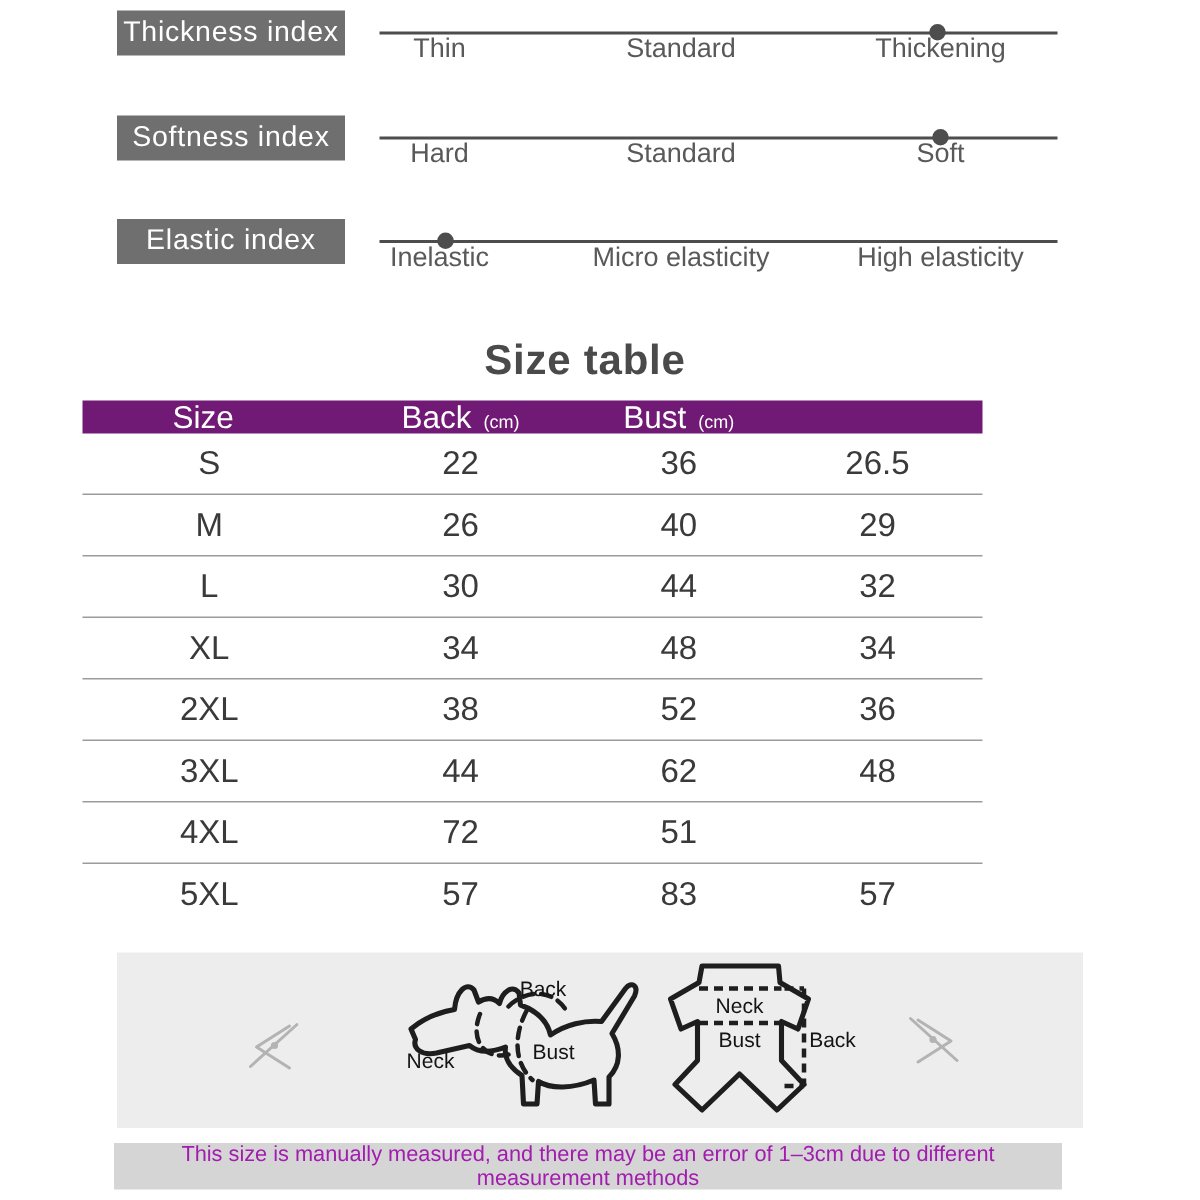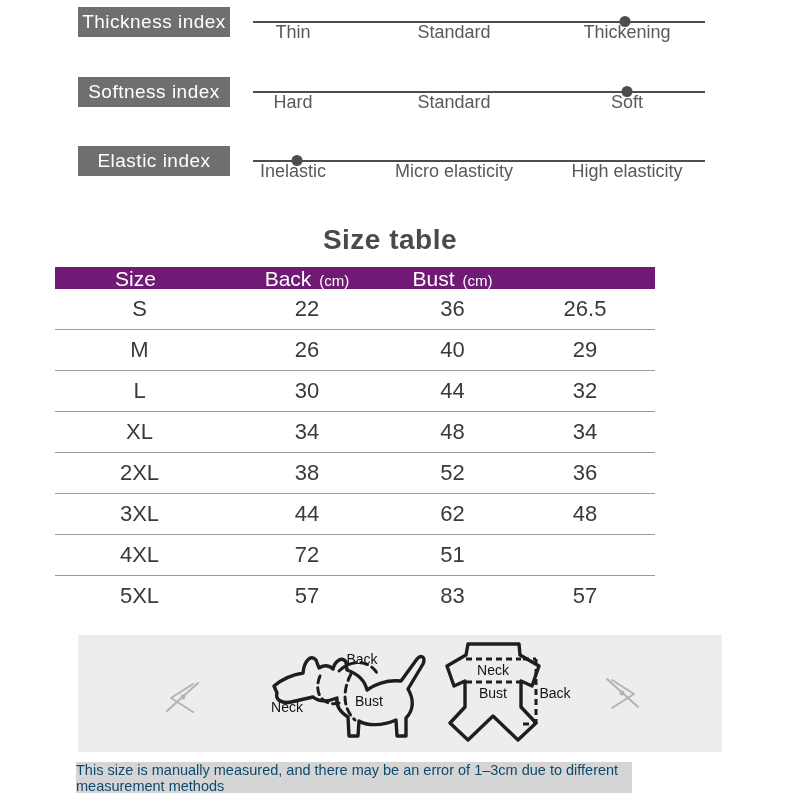--- a/index.html
+++ b/index.html
@@ -19,38 +19,38 @@
        white-space:nowrap;}
   .lvl.l1{left:293px}.lvl.l2{left:454px}.lvl.l3{left:627px}
 
   
   #title{position:absolute;top:224px;left:0;width:780px;text-align:center;
          font-size:28px;font-weight:bold;color:#4a4a4a;letter-spacing:.5px;}
   #size-table{position:absolute;left:55px;top:267px;width:600px;}
   .thead{display:grid;grid-template-columns:169px 166px 125px 140px;background:#701a75;
          height:22px;align-items:center;color:#ffffff;}
   .th{text-align:center;font-size:21px;white-space:nowrap;}
-  .th .unit{font-size:15px;margin-left:8px;}
+  .th .unit{font-size:12px;margin-left:8px;}
   .trow{display:grid;grid-template-columns:169px 166px 125px 140px;height:40px;
         align-items:center;border-bottom:1px solid #9b9b9b;font-size:22px;color:#3a3a3a;}
   .trow:last-child{border-bottom:none;}
   .td{text-align:center;}
 
   
   #panel{position:absolute;left:78px;top:635px;width:644px;height:117px;background:#ededed;}
   .psvg{position:absolute;}
   #dog-svg{left:185px;top:14px;}
   #garment-svg{left:348px;top:5px;}
   #prev-arrow{left:87px;top:45px;}
   #next-arrow{left:528px;top:41px;}
   .diagram-label{font-size:14px;fill:#141414;font-family:"Liberation Sans",sans-serif;}
 
   
-  #note{position:absolute;left:76px;top:762px;width:556px;height:31px;background:#d5d5d5;
-        display:flex;align-items:center;justify-content:center;font-size:14.5px;color:#0c4a6e;}
+  #note{position:absolute;left:76px;top:762px;width:632px;height:31px;background:#d5d5d5;
+        display:flex;align-items:center;justify-content:center;font-size:14.5px;color:#a21caf;text-align:center;}
 </style>
 </head>
 <body>
 
 <div id="page">
 
   <div class="idx" id="idx0">
     <div class="badge">Thickness index</div>
     <div class="scale">
       <div class="dot" style="left: 82.3%;"></div>

